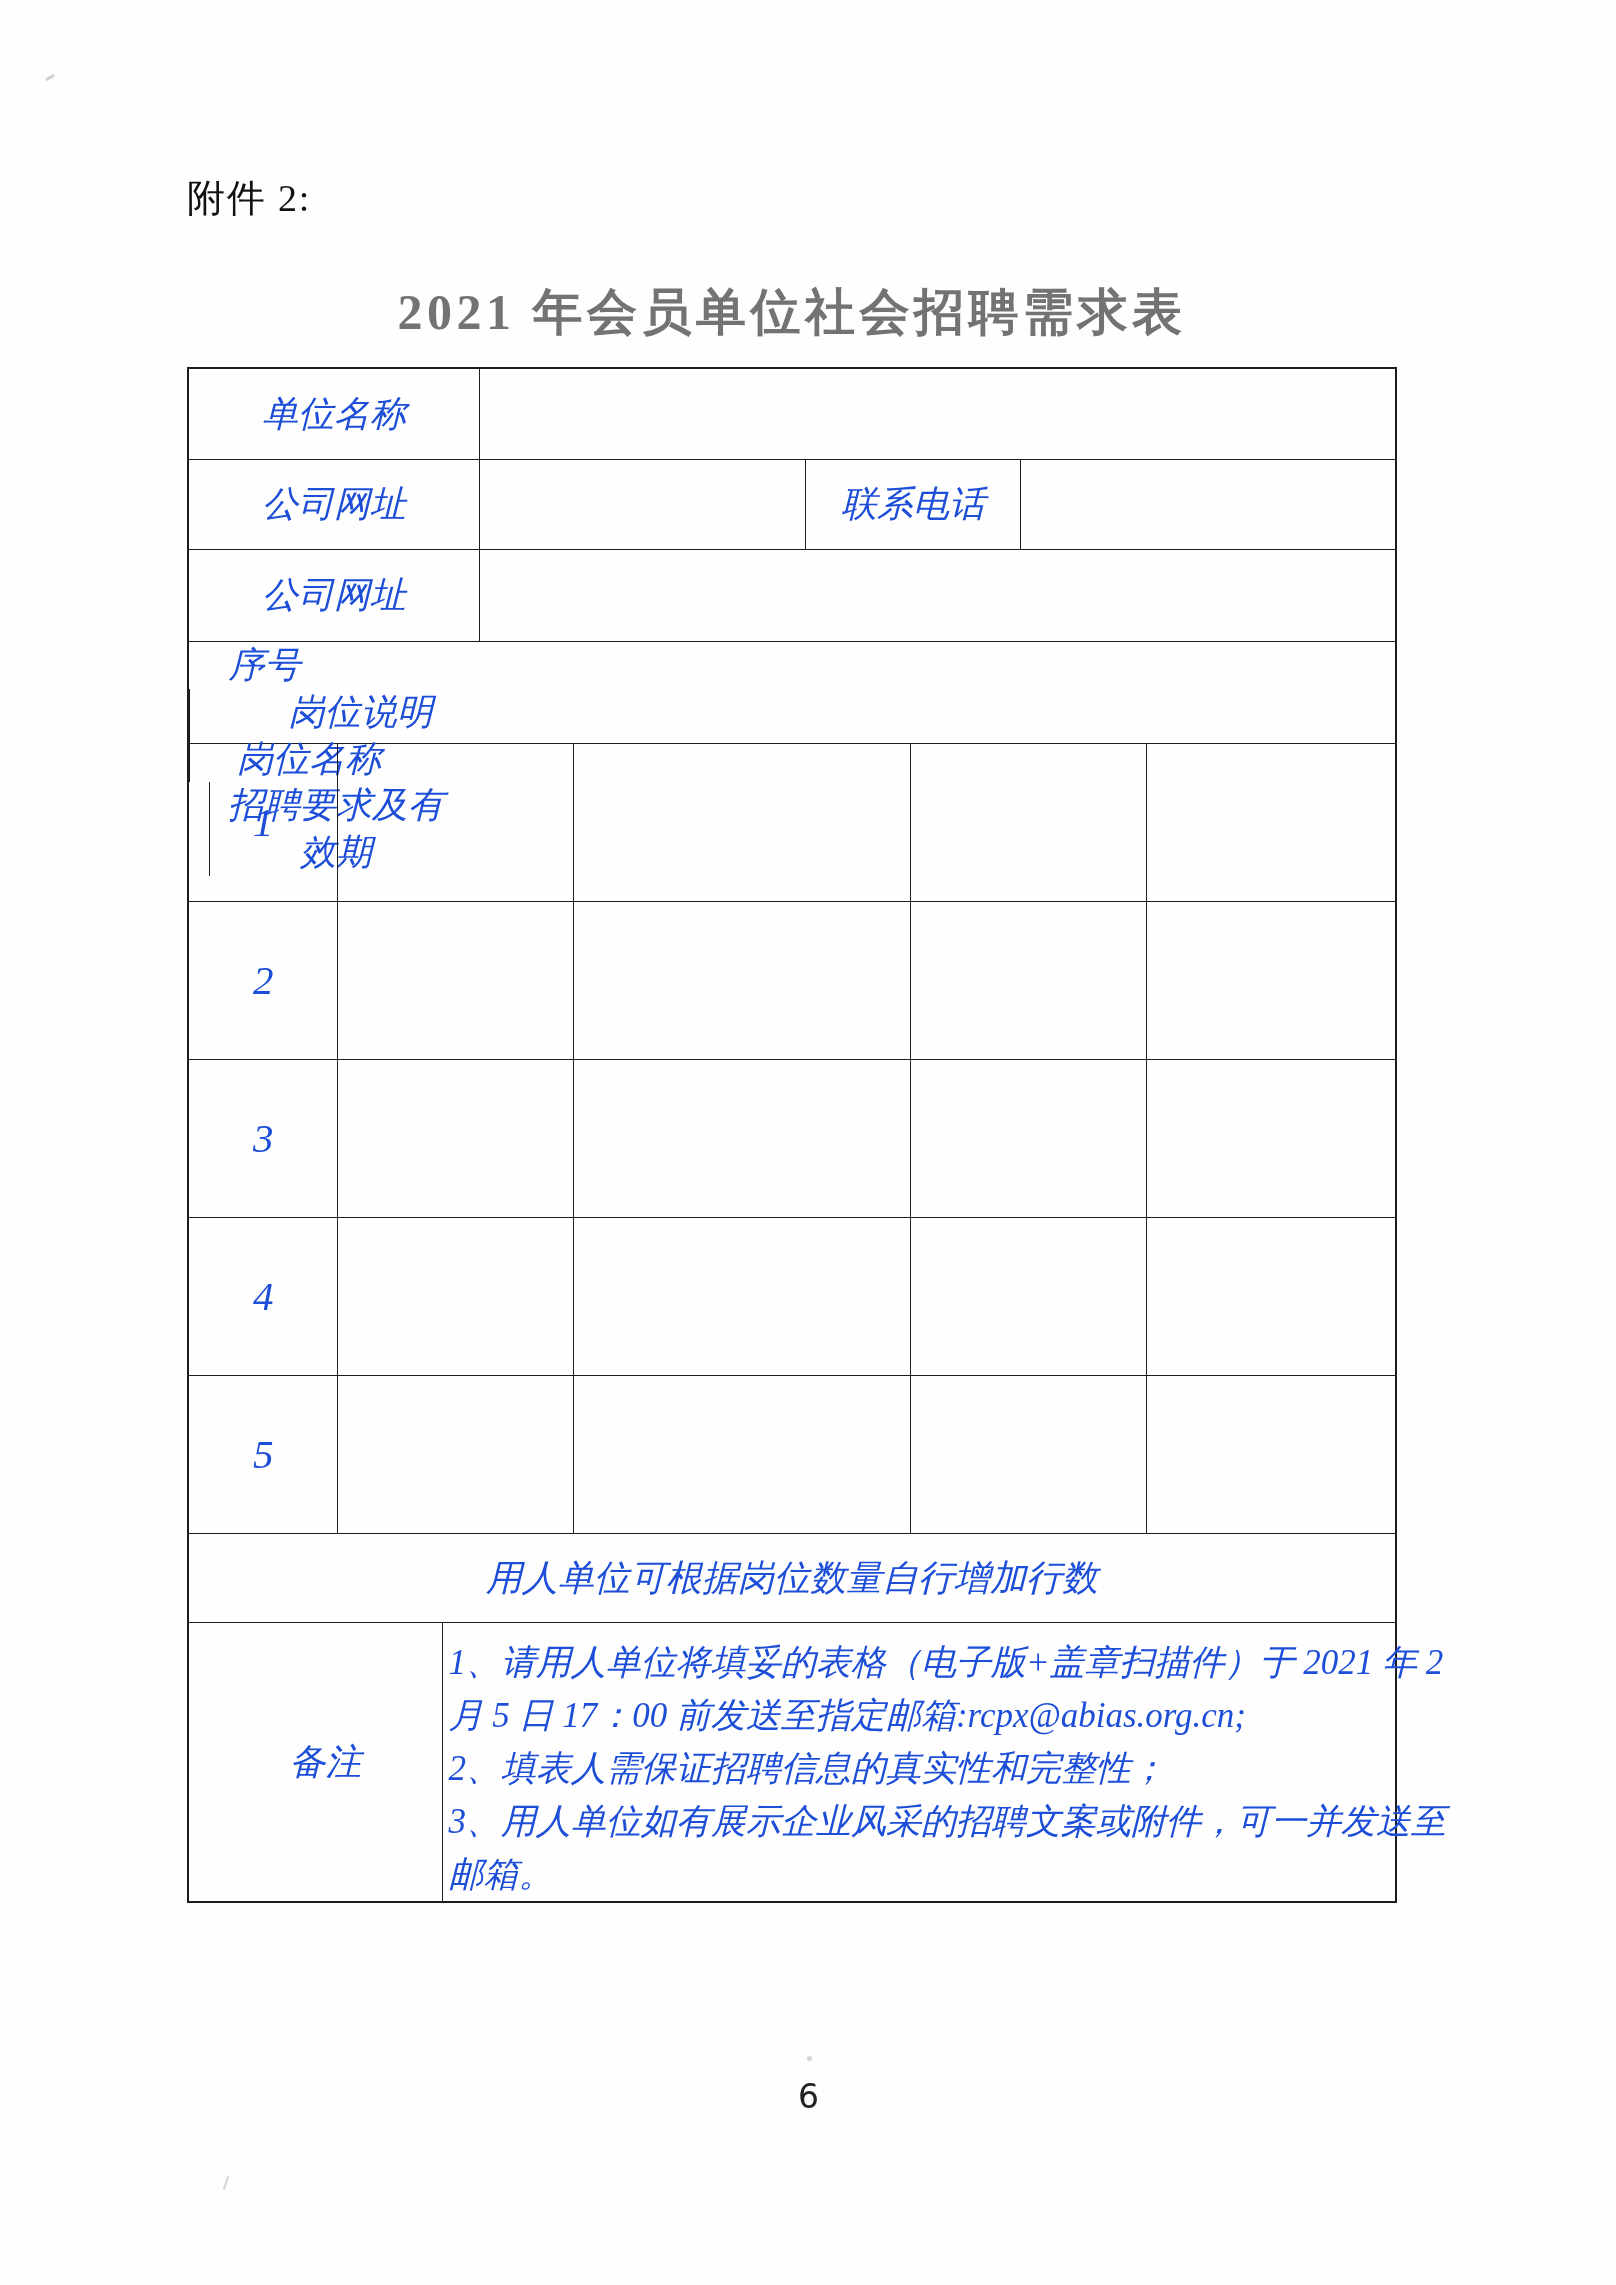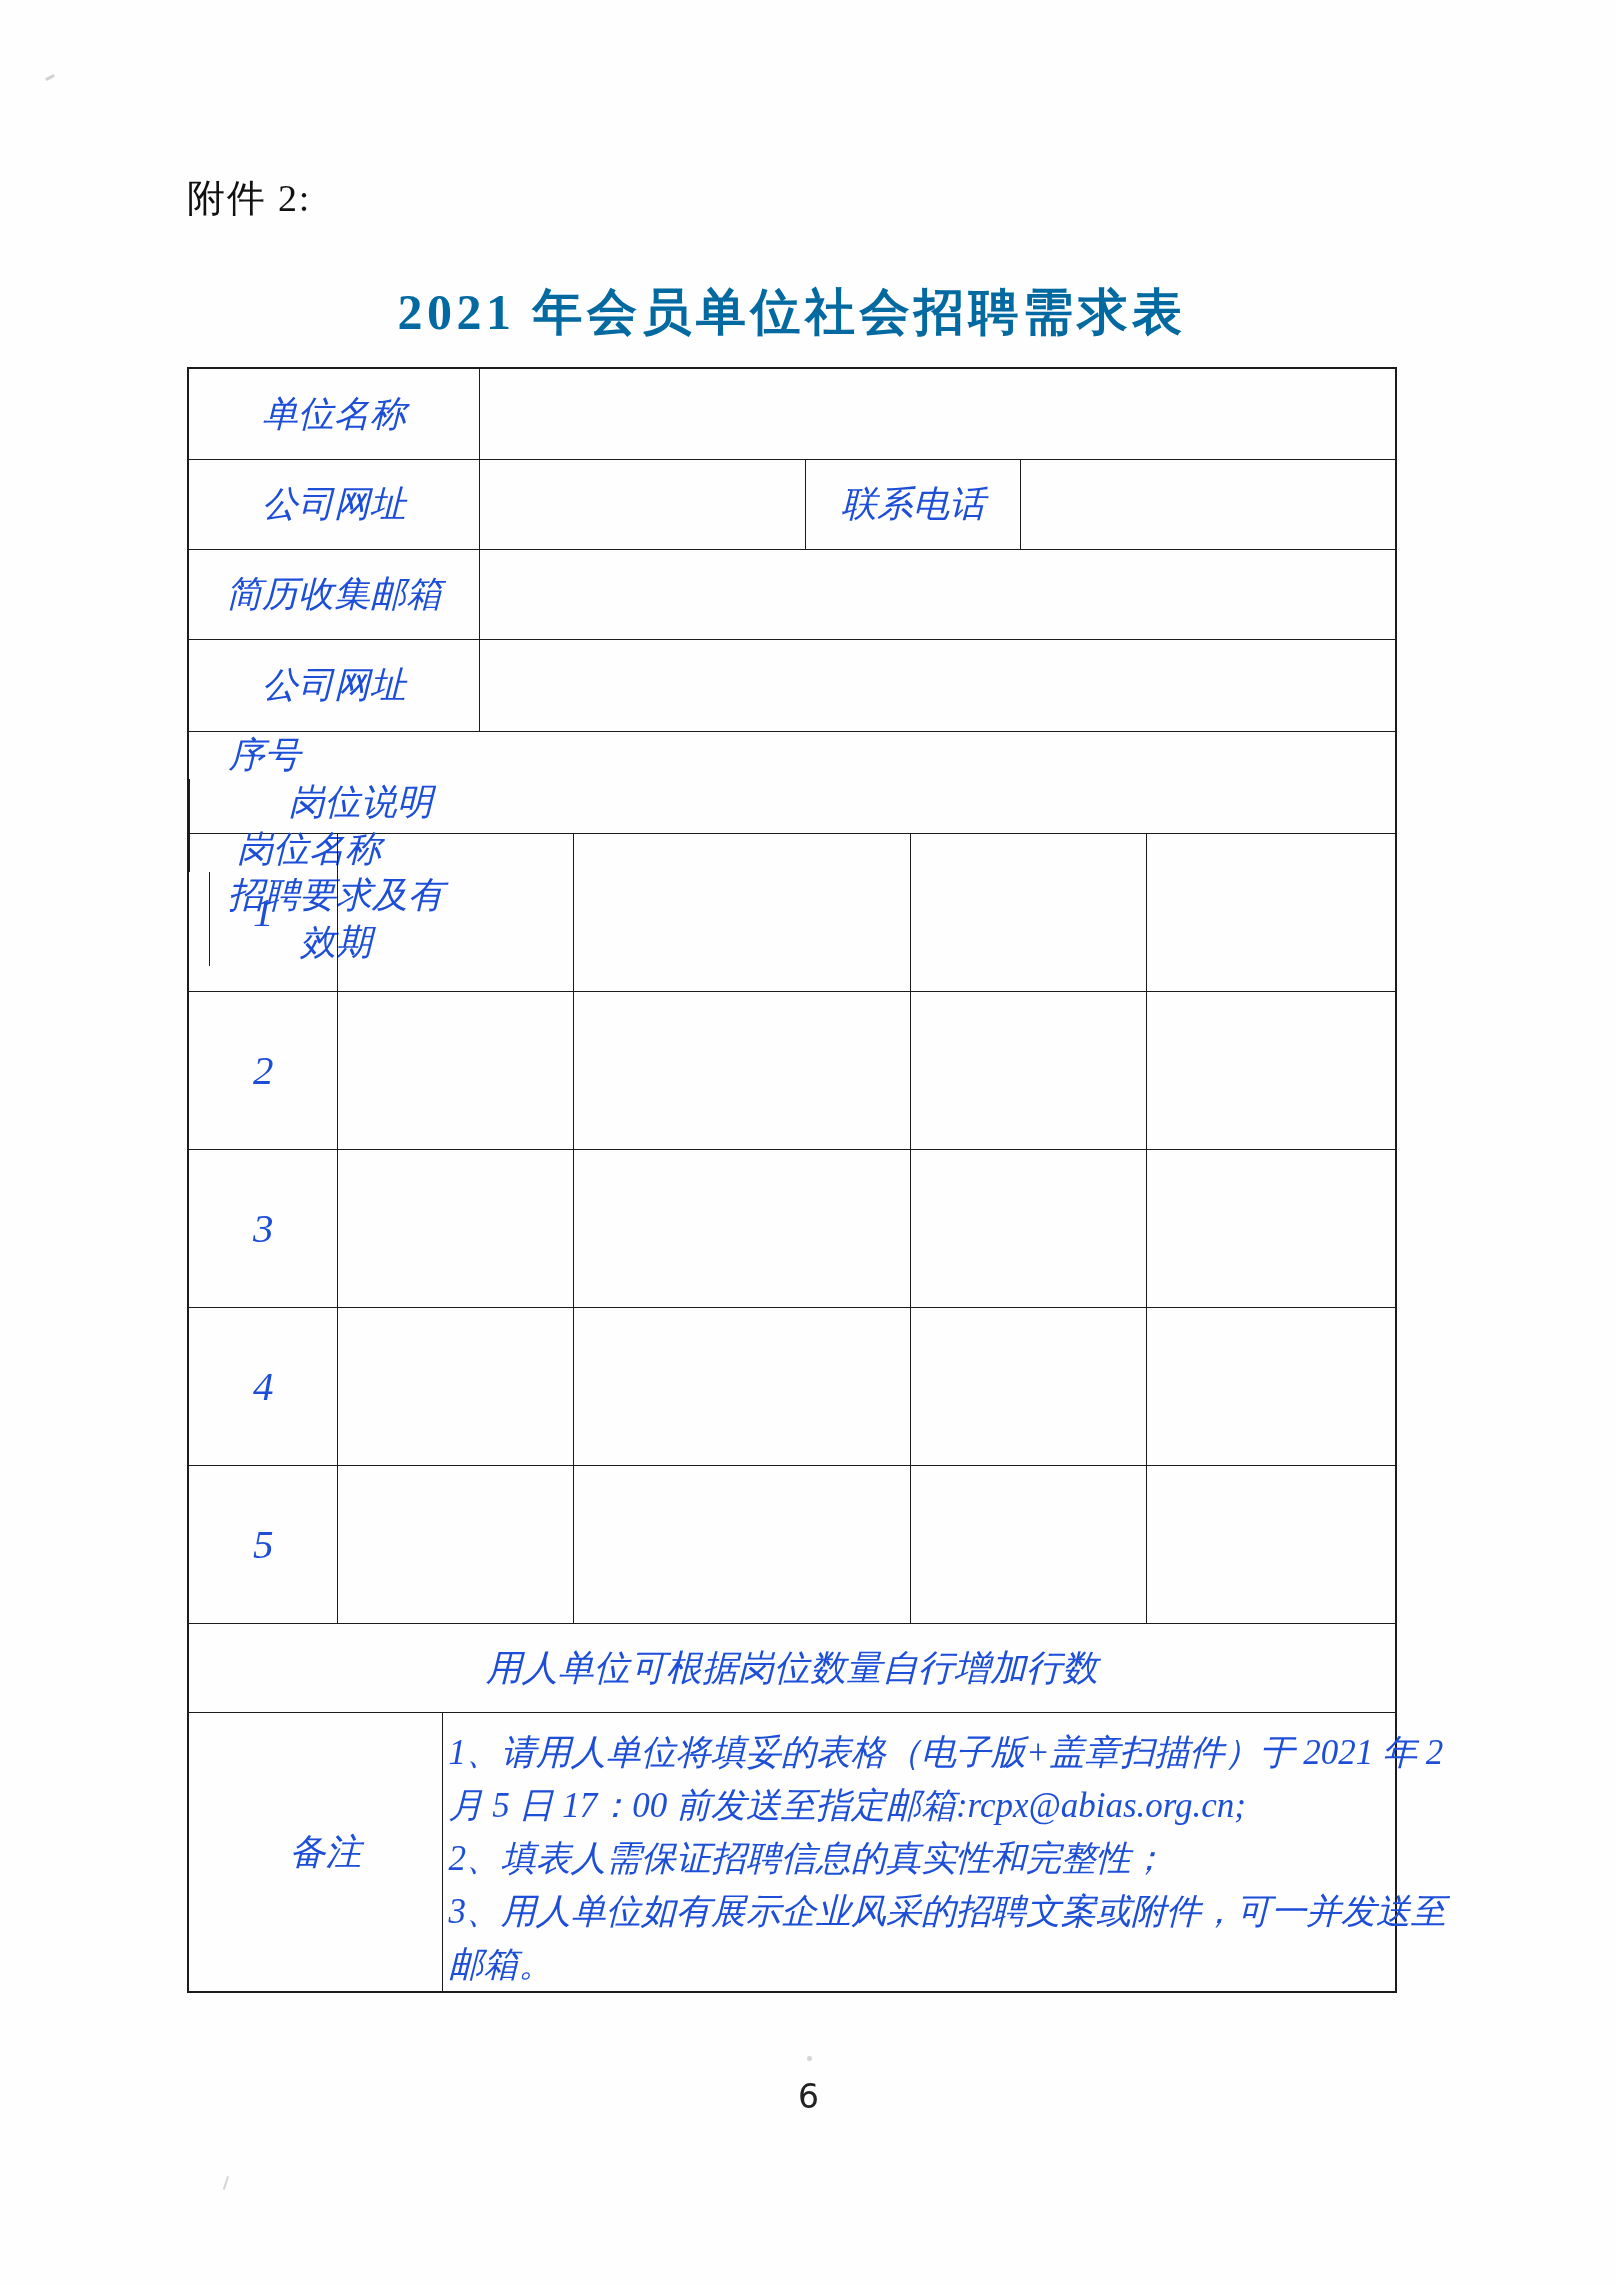--- a/index.html
+++ b/index.html
@@ -13,21 +13,21 @@
     position:absolute; left:0; top:0; width:1617px; height:2285px;
     background:#fefefe; overflow:hidden;padding-left:32px;
   }
   .attachment {
     position:absolute; left:187px; top:173px;
     font-size:38px; letter-spacing:1.8px; color:#111;
   }
   .doc-title {
     position:absolute; left:187px; top:279px; width:1210px;
     text-align:center; font-size:50px; font-weight:700;
-    letter-spacing:4.5px; color:#0369a1;
+    letter-spacing:4.5px; color:#737373;
   }
   .main-table {
     position:absolute; left:187px; top:367px; width:1210px;
     border:2.7px solid #1c1c1c; background:transparent;
   }
   .tr { display:flex; border-top:1.8px solid #1c1c1c; width:100%; }
   .tr:first-child { border-top:none; }
   .td {
     border-left:1.8px solid #1c1c1c;
     display:flex; align-items:center; justify-content:center;
@@ -78,24 +78,20 @@
       <div class="td w7597"></div>
     </div>
 
     <div class="tr h100">
       <div class="td w2403">公司网址</div>
       <div class="td w2708"></div>
       <div class="td w1778">联系电话</div>
       <div class="td w3111"></div>
     </div>
 
-    <div class="tr h100">
-      <div class="td w2403">简历收集邮箱</div>
-      <div class="td w7597"></div>
-    </div>
 
     <div class="tr h102">
       <div class="td w2403">公司网址</div>
       <div class="td w7597"></div>
     </div>
 
     <div class="tr h113">
       <div class="td w1250">序号</div>
       <div class="td w2842">岗位说明</div>
       <div class="td w1987">岗位名称</div>

